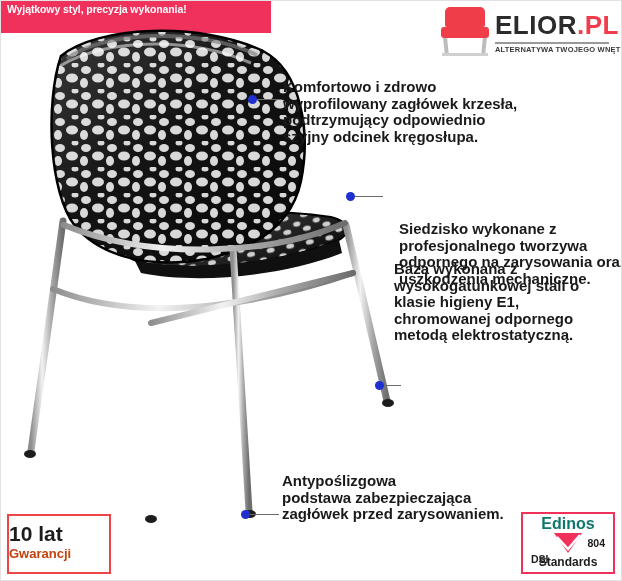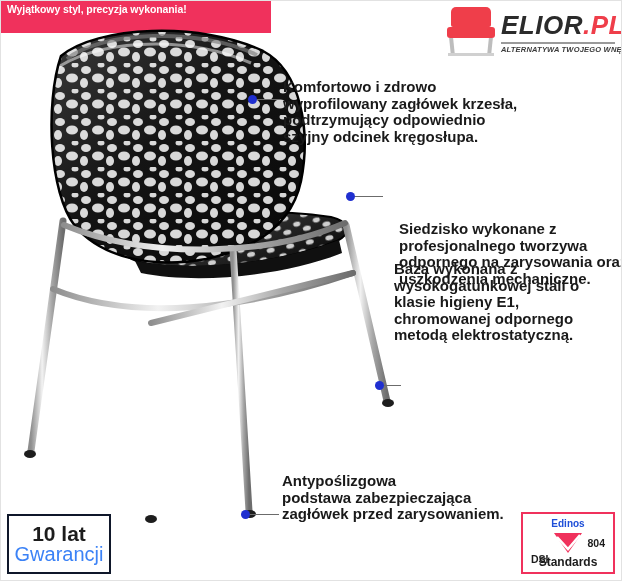--- a/index.html
+++ b/index.html
@@ -37,25 +37,24 @@
     line-height: 16px;
     padding-left: 6px;
     box-sizing: border-box;
     white-space: nowrap;
     letter-spacing: -0.1px;
   }
 
   
   .logo-wrap {
     position: absolute;
-    right: 0;
+    right: 6px;
     top: 4px;
     width: 180px;
     height: 62px;
-    font-style: italic;
   }
   .logo-chair {
     position: absolute;
     left: 4px;
     top: 0px;
     width: 54px;
     height: 52px;
   }
   .chair-back {
     position: absolute;
@@ -170,55 +169,55 @@
   }
 
   
   .guarantee {
     position: absolute;
     left: 6px;
     bottom: 6px;
     width: 104px;
     height: 60px;
     background: #ffffff;
-    border: 2px solid #0f172a;
+    border: 2px solid #ef4444;
     box-sizing: border-box;
-    text-align: center;
+    text-align: left;
   }
   .guarantee .years {
     margin-top: 6px;
     font-size: 21px;
     font-weight: bold;
     color: #1c1c1c;
     line-height: 23px;
   }
   .guarantee .word {
-    font-size: 20px;
-    font-weight: normal;
-    color: #3b82f6;
+    font-size: 13px;
+    font-weight: bold;
+    color: #c2410c;
     line-height: 18px;
   }
 
   
   .edinos {
     position: absolute;
     right: 6px;
     bottom: 6px;
     width: 94px;
     height: 62px;
     border: 2px solid #f0315c;
     box-sizing: border-box;
     background: #ffffff;
     text-align: center;
     overflow: hidden;
   }
   .edinos .e-title {
-    font-size: 10px;
-    font-weight: bold;
-    color: #1d4ed8;
+    font-size: 16px;
+    font-weight: bold;
+    color: #0f766e;
     line-height: 15px;
     margin-top: 2px;
   }
   .edinos .e-mid {
     position: relative;
     height: 24px;
   }
   .edinos .e-check {
     position: absolute;
     left: 50%;

